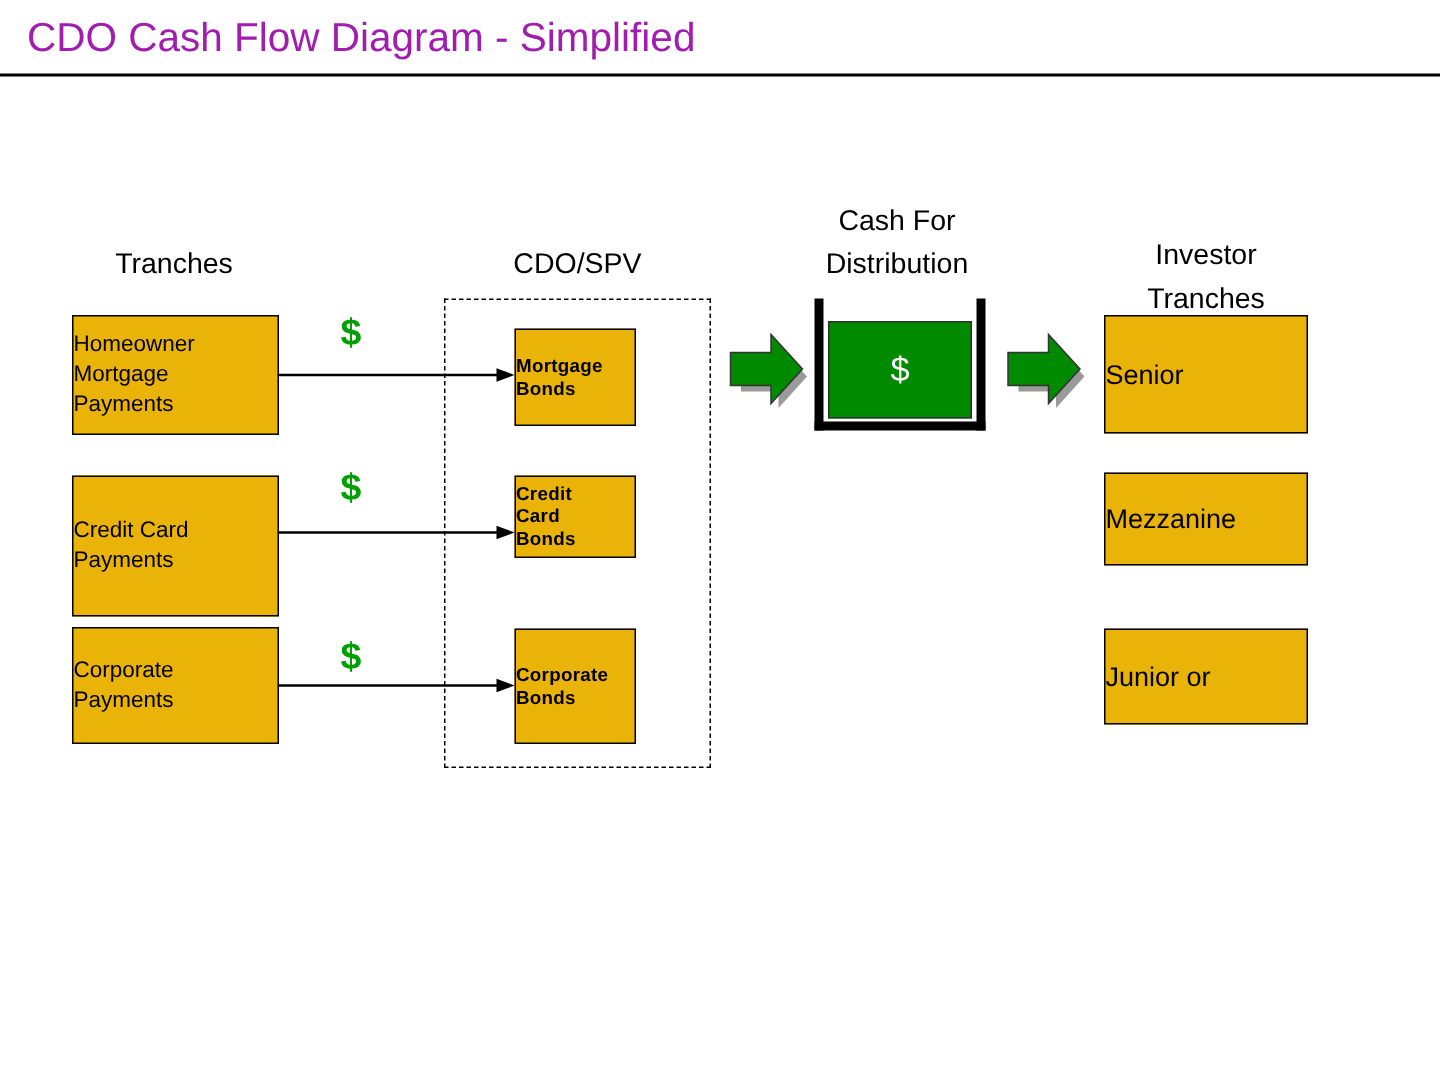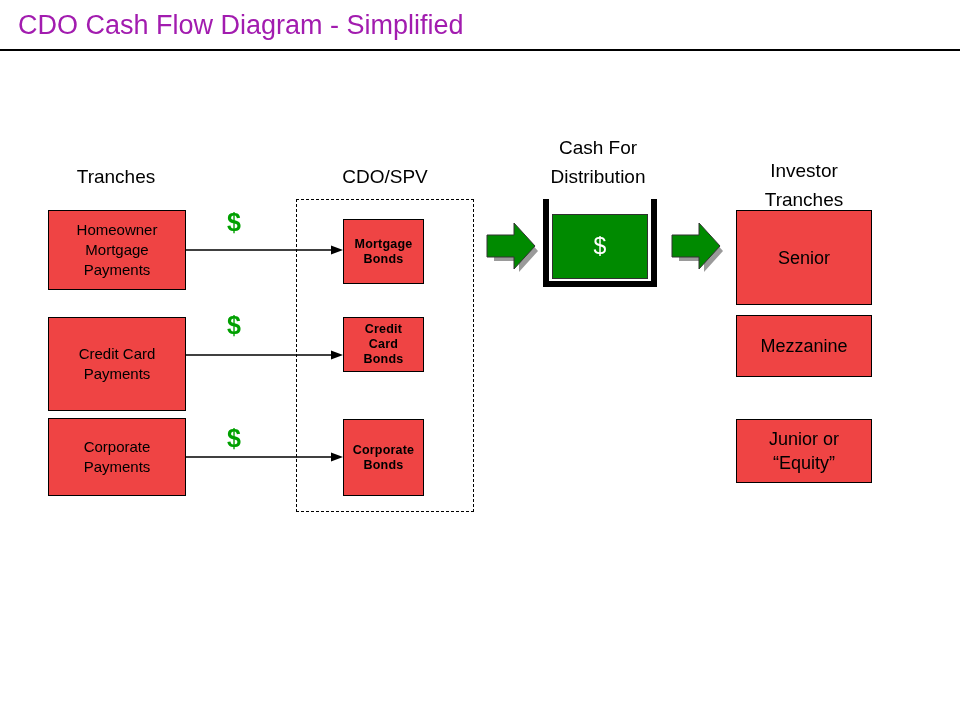--- a/index.html
+++ b/index.html
@@ -49,25 +49,25 @@
   #hdr-debtors   { left: 46px;  top: 162px; width: 140px; }
   #hdr-cdospv    { left: 315px; top: 162px; width: 140px; }
   #hdr-cash      { left: 528px; top: 133px; width: 140px; }
   #hdr-investor  { left: 734px; top: 116px; width: 140px; margin-top: 40px; }
 
   
   .box {
     position: absolute;
     box-sizing: border-box;
     border: 1px solid #000000;
-    background: #ef4444;
+    background: #eab308;
     display: flex;
     align-items: center;
     justify-content: center;
-    text-align: center;
+    text-align: left;
     color: #000000;
   }
   .box .lines { width: 100%; }
 
   
   .debtor-box {
     left: 48px;
     width: 138px;
     font-size: 15px;
     line-height: 20px;
@@ -89,21 +89,21 @@
   #bond-1 { top: 317px; height: 55px; }
   #bond-2 { top: 419px; height: 77px; }
 
   
   .tranche-box {
     left: 736px;
     width: 136px;
     font-size: 18px;
     line-height: 24px;
   }
-  #tranche-0 { top: 210px; height: 95px; }
+  #tranche-0 { top: 210px; height: 79px; }
   #tranche-1 { top: 315px; height: 62px; }
   #tranche-2 { top: 419px; height: 64px; }
 
   
   #spv-container {
     position: absolute;
     box-sizing: border-box;
     left: 296px;
     top: 199px;
     width: 178px;
@@ -303,17 +303,16 @@
     </div>
   </div>
   <div class="box tranche-box" id="tranche-1">
     <div class="lines">
       <div>Mezzanine</div>
     </div>
   </div>
   <div class="box tranche-box" id="tranche-2">
     <div class="lines">
       <div>Junior or</div>
-      <div>“Equity”</div>
     </div>
   </div>
 
 </div>
 
 </body></html>

